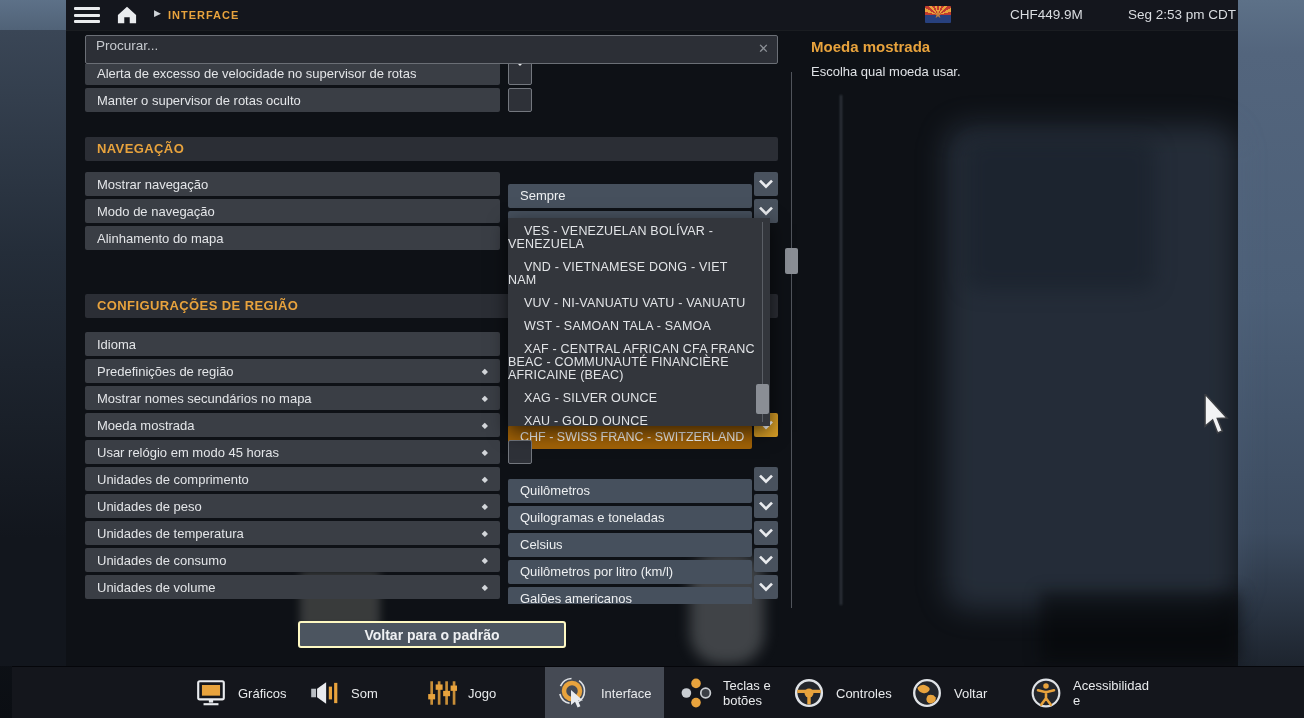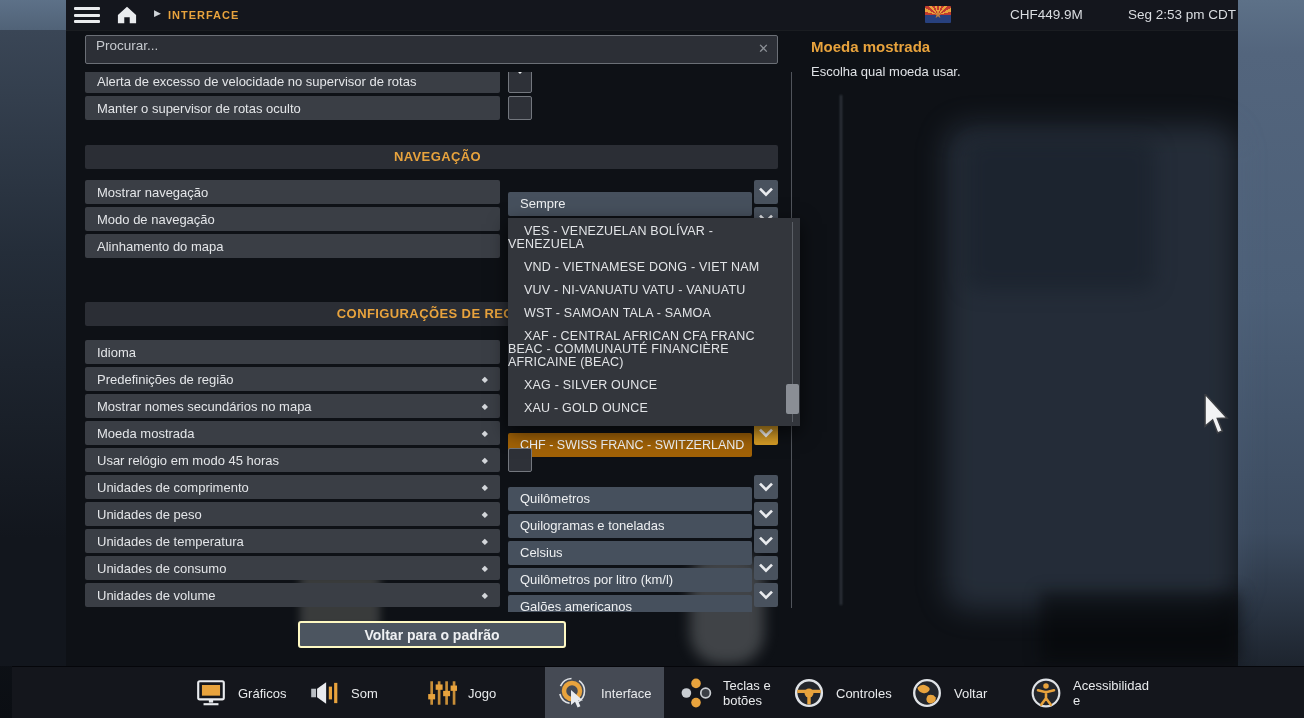--- a/index.html
+++ b/index.html
@@ -54,22 +54,22 @@
 
   
   #search-wrap { position:absolute; left:85px; top:35px; width:693px; height:29px; z-index:20; }
   #search-input { width:100%; height:100%; background:#2c2f36; border:1px solid #6b6f76;
     border-radius:2px; color:#cfd2d6; font-size:13.5px; padding:0 30px 8px 10px;
     font-family:"Liberation Sans", sans-serif; outline:none; }
   #search-input::placeholder { color:#c6c9ce; }
   .search-x { position:absolute; right:9px; top:6px; font-size:13px; color:#8d9197; cursor:pointer; }
 
   
-  #viewport { position:absolute; left:85px; top:72px; width:712px; height:540px;
-    overflow:hidden; z-index:15;text-align:center; }
+  #viewport { position:absolute; left:85px; top:64px; width:712px; height:540px;
+    overflow:hidden; z-index:15; }
   .row { display:flex; align-items:center; margin-bottom:3px; height:24px; }
   .row:first-child { margin-top:-3px; }
   .lbl { width:415px; height:24px; background:#3a3e45; border-radius:2px; display:flex;
     align-items:center; justify-content:space-between; padding:0 12px; font-size:13px; color:#e3e5e8; }
   .diamond { font-size:8px; color:#d3d6da; }
   .ctrl { margin-left:8px; display:flex; align-items:center; }
   .sel { width:244px; height:24px; background:#46505d; border-radius:2px; display:flex;
     align-items:center; padding:0 12px; font-size:13px; color:#edeff1; white-space:nowrap; overflow:hidden;margin-top:23px; }
   .sel.hl { background:#a16207; color:#f4f6f8; font-size:12.5px; }
   .chevbtn { width:24px; height:24px; margin-left:2px; background:#49525e; border-radius:2px;
@@ -77,21 +77,21 @@
   .chevbtn.orange { background:#d89e26; }
   .chk { width:24px; height:24px; background:#2e3138; border:1.5px solid #73777e;
     border-radius:2px; position:relative; overflow:hidden; cursor:pointer; }
   .chk .mark { position:absolute; left:4px; top:-7px; }
   .sect { height:24px; background:#2b2e35; border-radius:2px; line-height:24px; padding-left:12px;
     font-size:13px; font-weight:bold; color:#e8a33d; letter-spacing:0.4px; width:693px; }
   .sect.nav { margin-top:25px; margin-bottom:11px; }
   .sect.region { margin-top:44px; margin-bottom:14px; }
 
   
-  #popup { position:absolute; left:508px; top:218px; width:292px; height:208px;
+  #popup { position:absolute; left:508px; top:218px; width:262px; height:208px;
     background:#33363c; z-index:40; overflow:hidden; padding-top:2px;
     box-shadow:0 6px 18px rgba(0,0,0,0.65); }
   .popup-item { font-size:12.5px; color:#e2e4e7; text-transform:uppercase; line-height:13px;
     padding:5px 14px 5px 0; text-indent:16px; letter-spacing:0.2px; cursor:pointer; }
   .popup-track { position:absolute; right:7px; top:4px; width:1px; height:200px; background:#5a5e65; }
   .popup-handle { position:absolute; right:1px; top:166px; width:13px; height:30px;
     background:#8a8e95; border-radius:2px; cursor:pointer; }
 
   
   .sb-track { position:absolute; left:791px; top:72px; width:1px; height:536px; background:#50545b; z-index:16; }

